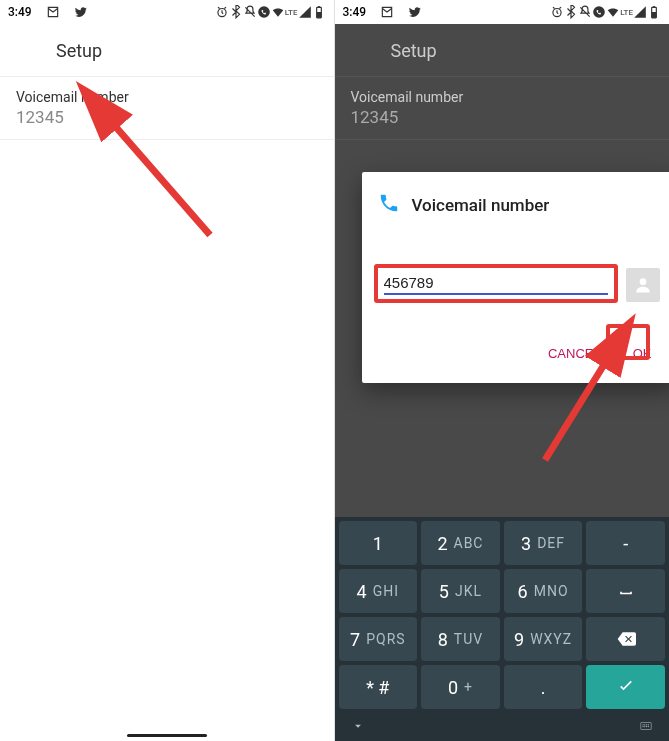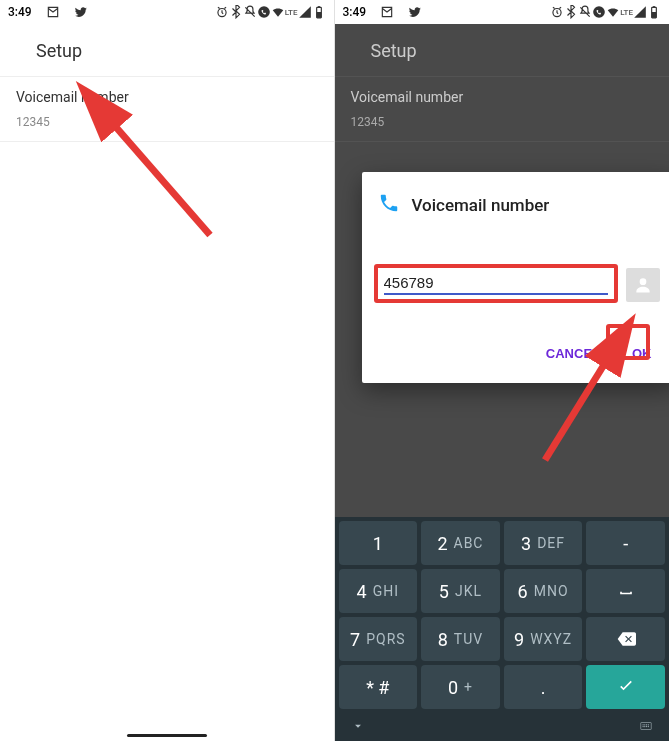--- a/index.html
+++ b/index.html
@@ -7,43 +7,43 @@
 .phone{width:334px;height:741px;position:relative;border-right:1px solid #e0e0e0}
 .phone.right{background:#888;width:335px;border-right:none}
 .statusbar{height:24px;display:flex;justify-content:space-between;align-items:center;padding:0 8px;font-size:12px;font-weight:500;background:#fff}
 .phone.right .statusbar{background:#fff}
 .sb-left{display:flex;align-items:flex-end;gap:14px}
 .sb-right{display:flex;align-items:center;gap:0}
 .sb-icon{width:14px;height:14px;display:flex;align-items:center;justify-content:center}
 .sb-icon svg{width:14px;height:14px;fill:#333}
 .lte{font-size:8px;font-weight:500;color:#555}
 .appbar{height:52px;display:flex;align-items:center;padding:0 16px;background:#fff;border-bottom:1px solid #eee}
-.appbar-title{font-size:18px;color:#333;margin-left:20px}
+.appbar-title{font-size:18px;color:#333;margin-left:40px}
 .content{background:#fff}
 .row{padding:12px 16px;border-bottom:1px solid #eee}
 .row-title{font-size:14px;color:#333}
-.row-sub{font-size:12px;color:#888;margin-top:10px}
+.row-sub{font-size:17px;color:#888;margin-top:2px}
 .dim{position:absolute;top:24px;left:0;right:0;bottom:0;background:rgba(0,0,0,.46)}
 .dim .appbar{background:transparent;border-bottom:1px solid rgba(255,255,255,.06)}
 .dim .appbar-title{color:#ccc}
 .dim .row{border-bottom:1px solid rgba(255,255,255,.06)}
 .dim .row-title{color:#ccc}
 .dim .row-sub{color:#aaa}
 .dialog{position:absolute;top:172px;left:27px;width:282px;background:#fff;border-radius:2px;box-shadow:0 8px 24px rgba(0,0,0,.4);padding:20px 16px 8px}
 .dialog-header{display:flex;align-items:center;gap:12px;margin-bottom:50px}
 .phone-icon svg{width:22px;height:22px;fill:#1da1f2}
 .dialog-title{font-size:17px;font-weight:500;color:#222}
 .input-row{display:flex;align-items:flex-start;gap:12px;margin-bottom:30px}
 .input-wrap{flex:1;position:relative;padding:4px 6px}
 .input-field{width:100%;border:none;border-bottom:2px solid #4059c9;font-size:15px;color:#222;padding:2px 0;outline:none;background:transparent}
 .input-highlight{position:absolute;top:-4px;left:-4px;right:-4px;bottom:-4px;border:4px solid #e53935;border-radius:3px;pointer-events:none}
 .contact-btn{width:34px;height:34px;background:#ddd;border-radius:2px;display:flex;align-items:center;justify-content:center}
 .contact-btn svg{width:20px;height:20px;fill:#fff}
 .dialog-actions{display:flex;justify-content:flex-end;gap:24px;padding:8px 4px}
-.dialog-btn{font-size:13px;font-weight:700;color:#6d28d9;background:none;border:none;cursor:pointer;padding:6px 4px}
+.dialog-btn{font-size:13px;font-weight:400;color:#be185d;background:none;border:none;cursor:pointer;padding:6px 4px}
 .ok-highlight{position:absolute;border:4px solid #e53935;border-radius:3px;width:36px;height:28px;pointer-events:none}
 .keypad{position:absolute;bottom:0;left:0;right:0;background:#263238;padding-top:4px}
 .kp-rows{padding:0 4px}
 .kp-row{display:flex;gap:4px;margin-bottom:4px}
 .key{flex:1;height:44px;background:#37474f;border-radius:4px;display:flex;align-items:center;justify-content:center;color:#fff;font-size:18px;position:relative;cursor:pointer}
 .key-sub{font-size:14px;color:#b0bec5;margin-left:6px;letter-spacing:1px}
 .key.action{background:#37474f}
 .key.accent{background:#26a69a}
 .key svg{width:20px;height:20px;fill:#fff}
 .kp-bottom{height:28px;display:flex;justify-content:space-between;align-items:center;padding:0 16px}

